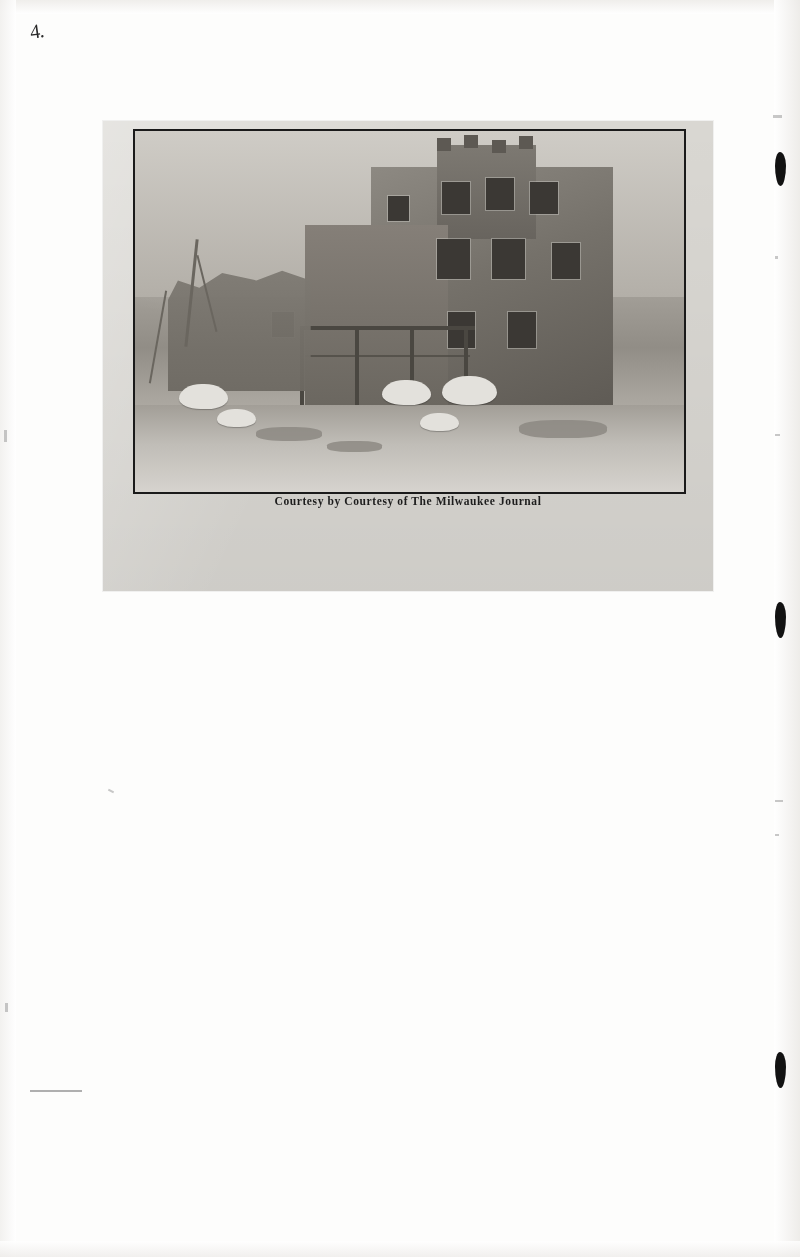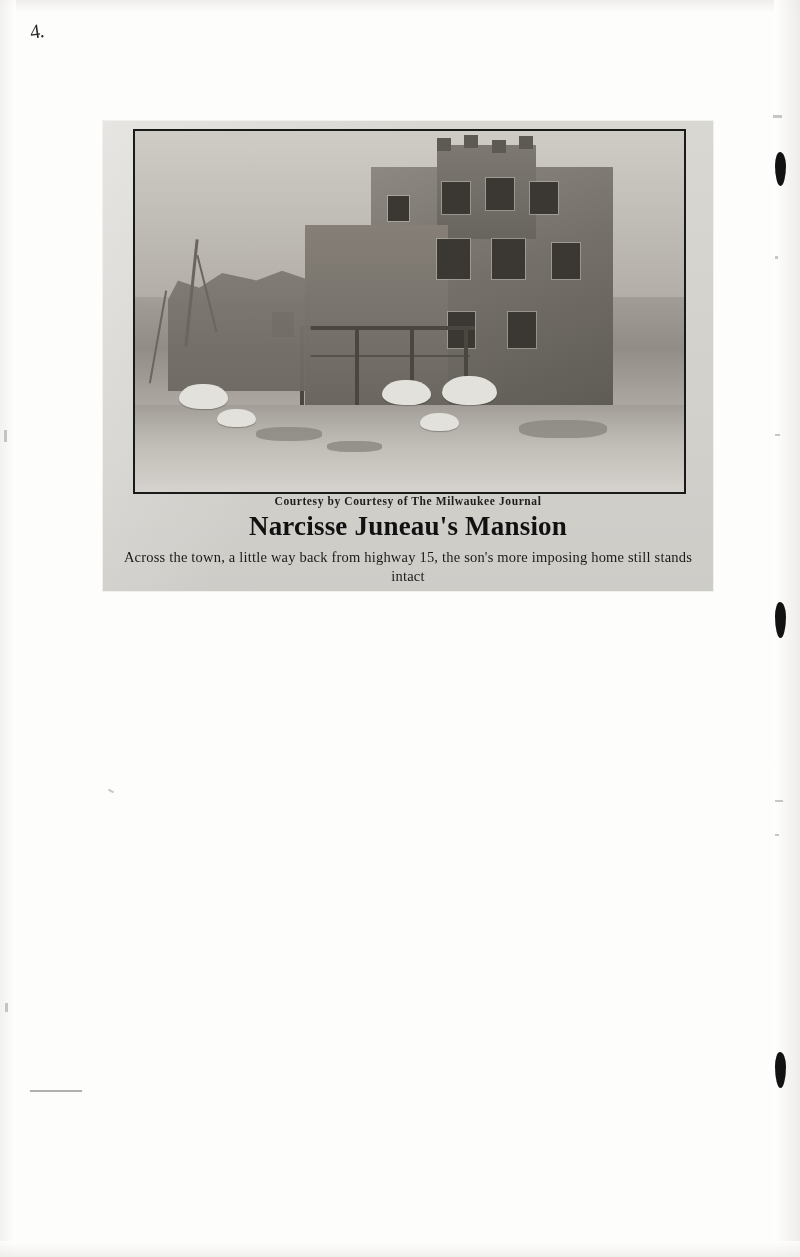--- a/index.html
+++ b/index.html
@@ -302,20 +302,15 @@
         <div class="pig" style="left:45%; top:69%; width:9%; height:7%;"></div>
         <div class="pig" style="left:56%; top:68%; width:10%; height:8%;"></div>
         <div class="pig" style="left:52%; top:78%; width:7%; height:5%;"></div>
         <div class="rubble" style="left:22%; top:82%; width:12%; height:4%;"></div>
         <div class="rubble" style="left:70%; top:80%; width:16%; height:5%;"></div>
         <div class="rubble" style="left:35%; top:86%; width:10%; height:3%;"></div>
       </div>
     </div>
 
     <div class="credit-line">Courtesy by Courtesy of The Milwaukee Journal</div>
-    <div class="headline">Narcisse Juneau's Mansion</div>
-    <div class="subcaption">
-      <span>Across the town, a little way back from highway 15, the son's more imposing</span>
-      <span>home still stands intact</span>
-    </div>
 
   </div>
 </div>
 
 </body></html>

